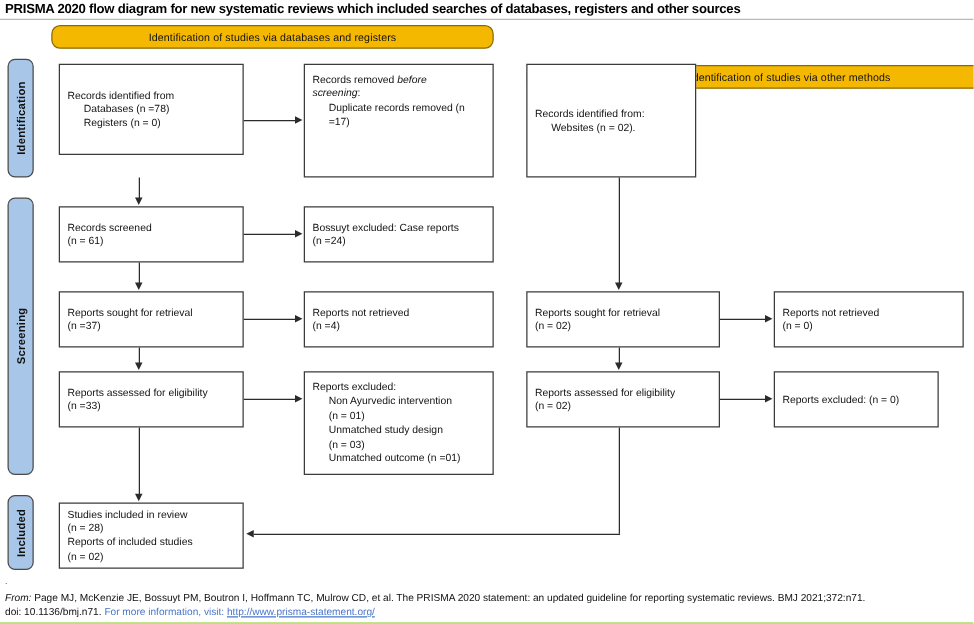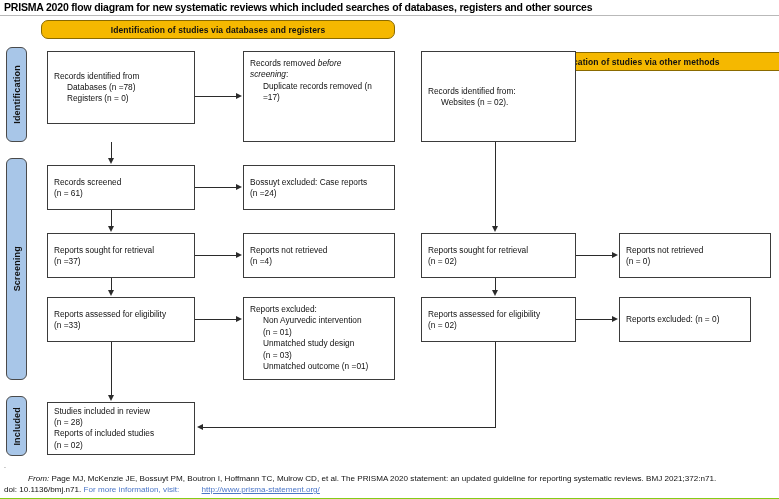--- a/index.html
+++ b/index.html
@@ -39,21 +39,21 @@
     background: #b9b9b9;
   }
   
   .banner {
     position: absolute;
     background: #f5b800;
     border: 1px solid #8a6a00;
     border-radius: 7px;
     box-sizing: border-box;
     font-size: 8.5px;
-    font-weight: bold;
+    font-weight: normal;
     color: #111;
     display: flex;
     align-items: center;
     justify-content: center;
     text-align: center;
     letter-spacing: 0.1px;
   }
   
   .stage {
     position: absolute;
@@ -137,26 +137,25 @@
   }
   .footer {
     position: absolute;
     left: 4px;
     top: 473px;
     width: 772px;
     font-size: 8.1px;
     line-height: 11px;
     color: #111;
   }
-  .footer .from { font-style: italic; margin-left: 24px; }
+  .footer .from { font-style: italic; }
   .footer .blue { color: #4a76c8; }
   .footer .link {
     color: #4a76c8;
     text-decoration: underline;
-    margin-left: 20px;
   }
 </style>
 </head>
 <body>
 
 <div id="page">
 
   <div class="title">PRISMA 2020 flow diagram for new systematic reviews which included searches of databases, registers and other sources</div>
   <div class="hrule"></div>
 
@@ -187,21 +186,21 @@
 
   <div class="box topalign" style="left:243px; top:51px; width:152px; height:91px;">
     <div class="inner">
       <span class="ln"><span>Records removed </span><span class="ital">before</span></span>
       <span class="ln"><span class="ital">screening</span><span>:</span></span>
       <span class="ln ind1">Duplicate records removed (n</span>
       <span class="ln ind1">=17)</span>
     </div>
   </div>
 
-  <div class="box" style="left:421px; top:51px; width:155px; height:91px;">
+  <div class="box" style="left:421px; top:51px; width:136px; height:91px;">
     <div class="inner">
       <span class="ln">Records identified from:</span>
       <span class="ln ind1">Websites (n = 02).</span>
     </div>
   </div>
 
   <div class="line hline" style="left:195px; top:96px; width:42px;"></div>
   <div class="arrow-r" style="left:236px; top:92.5px;"></div>
 
   <div class="box" style="left:47px; top:165px; width:148px; height:45px;">

